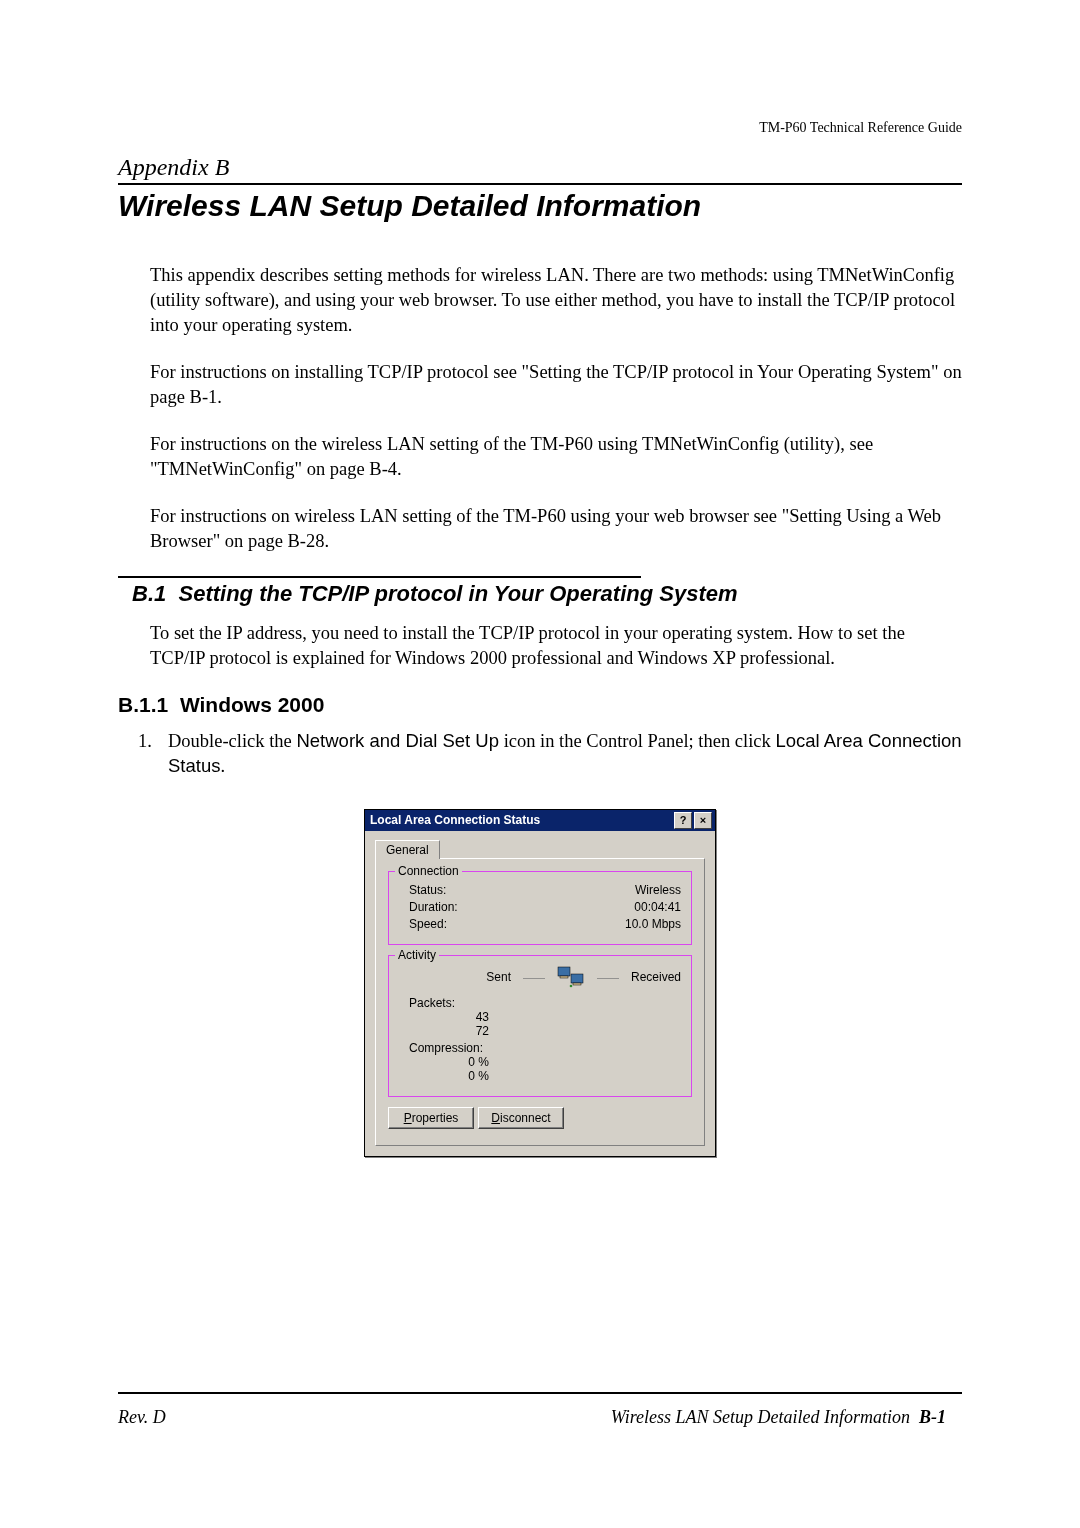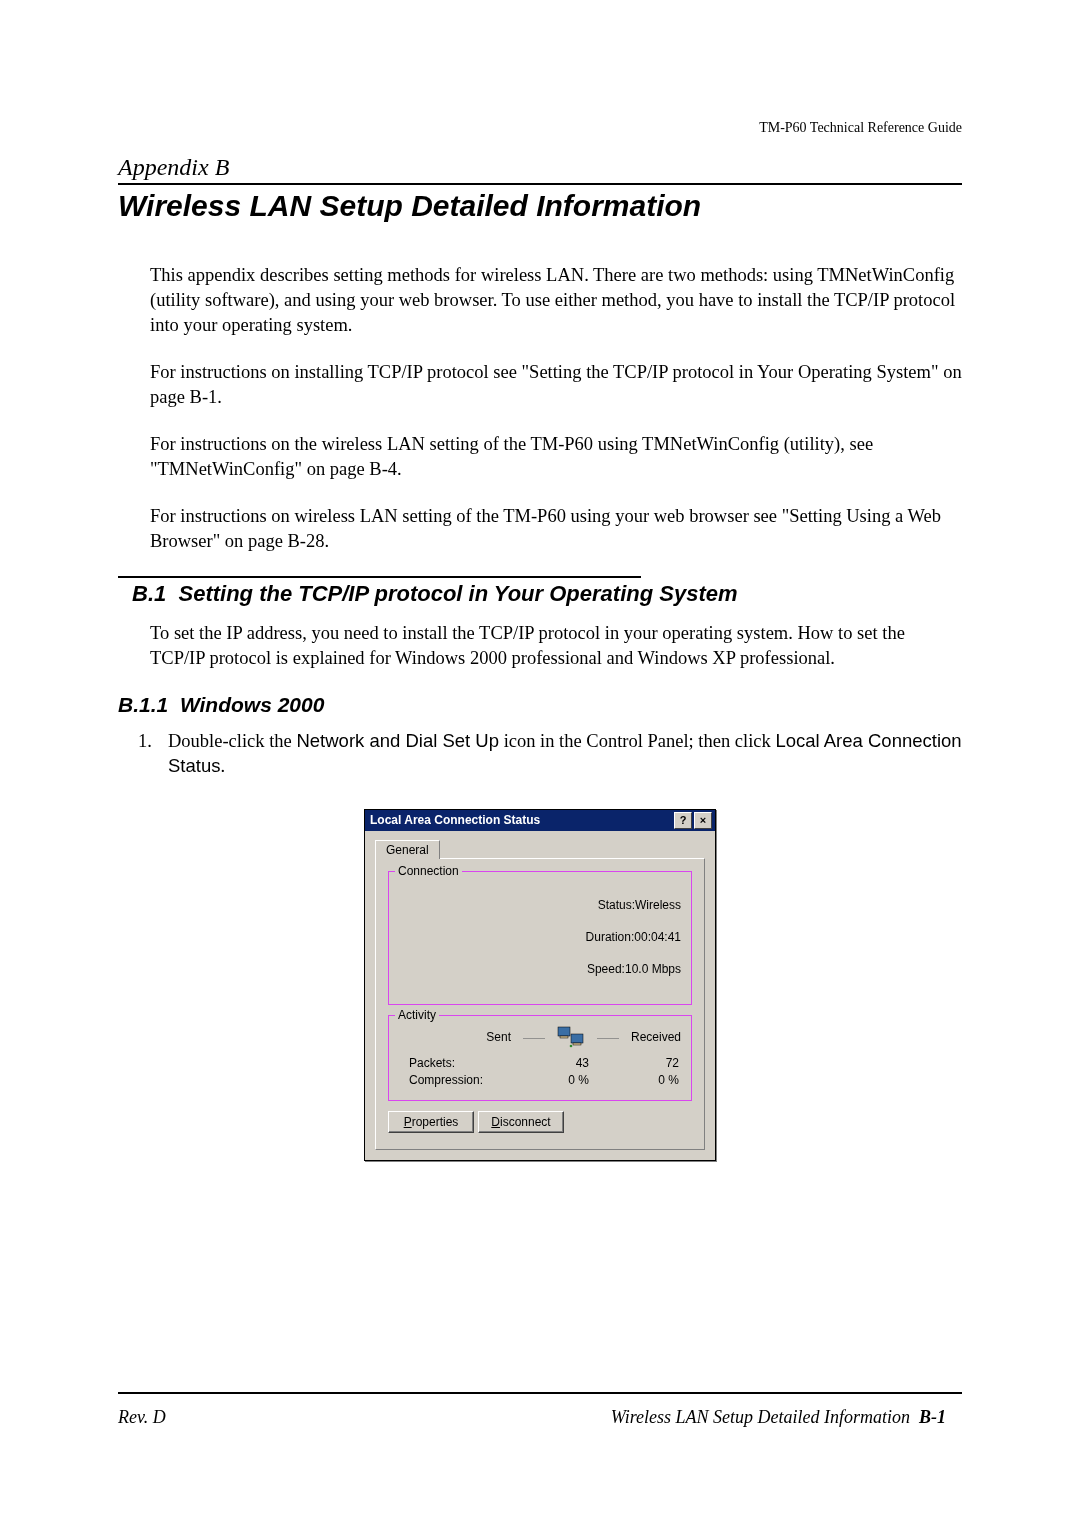--- a/index.html
+++ b/index.html
@@ -54,21 +54,20 @@
   .section-heading {
     font-family: Arial, "Helvetica Neue", Helvetica, sans-serif;
     font-weight: bold;
     font-style: italic;
     font-size: 22px;
     margin: 0 0 14px 14px;
   }
   .sub-heading {
     font-family: Arial, "Helvetica Neue", Helvetica, sans-serif;
     font-weight: bold;
-    font-style: italic;
     font-size: 21px;
     margin: 18px 0 12px 0;
   }
   .step {
     font-size: 18.5px;
     line-height: 1.35;
     margin: 0 0 20px 20px;
     display: flex;
   }
   .step-num {
@@ -154,22 +153,22 @@
   .group-label {
     position: absolute;
     top: -8px;
     left: 6px;
     background: #d4d0c8;
     padding: 0 3px;
     font-size: 12px;
   }
   .row {
     display: flex;
-    justify-content: flex-end;
-    margin: 18px 0;
+    justify-content: space-between;
+    margin: 3px 0;
     font-size: 12px;
   }
   .row .lbl { padding-left: 10px; }
   .activity-row {
     display: flex;
     justify-content: space-between;
     align-items: center;
     font-size: 12px;
     margin-top: 2px;
   }
@@ -177,20 +176,21 @@
     width: 28px;
     height: 22px;
     position: relative;
   }
   .comp-icon svg { width: 100%; height: 100%; }
   .dash { color: #808080; font-size: 11px; }
   .data-row {
     display: flex;
     font-size: 12px;
     margin: 3px 0;
+    flex-direction: column;
   }
   .data-row .lbl { width: 90px; padding-left: 10px; }
   .data-row .col { width: 90px; text-align: right; }
   .btn {
     border: 1px solid #fff;
     border-right-color: #404040;
     border-bottom-color: #404040;
     background: #d4d0c8;
     padding: 3px 10px;
     font-size: 12px;

